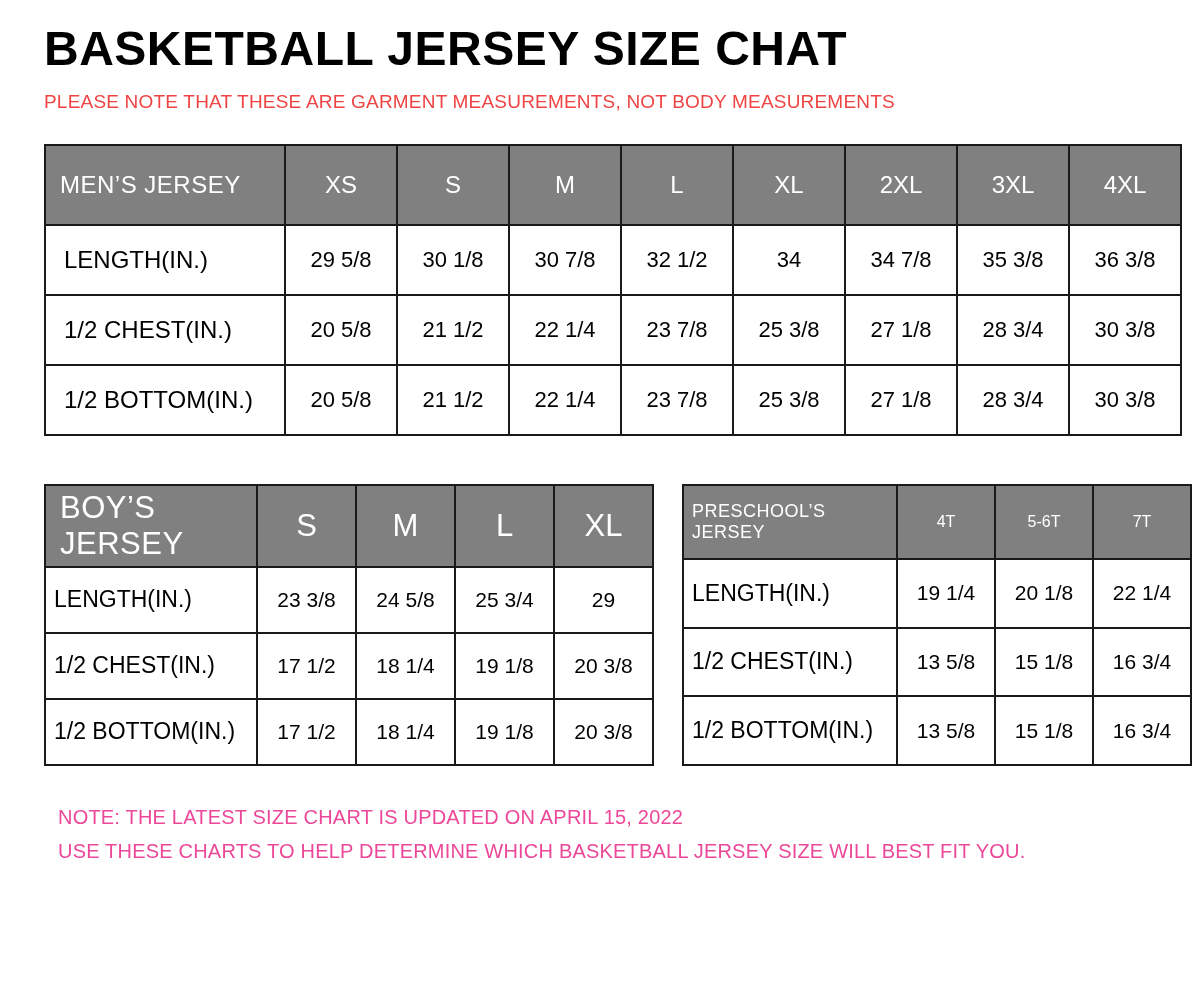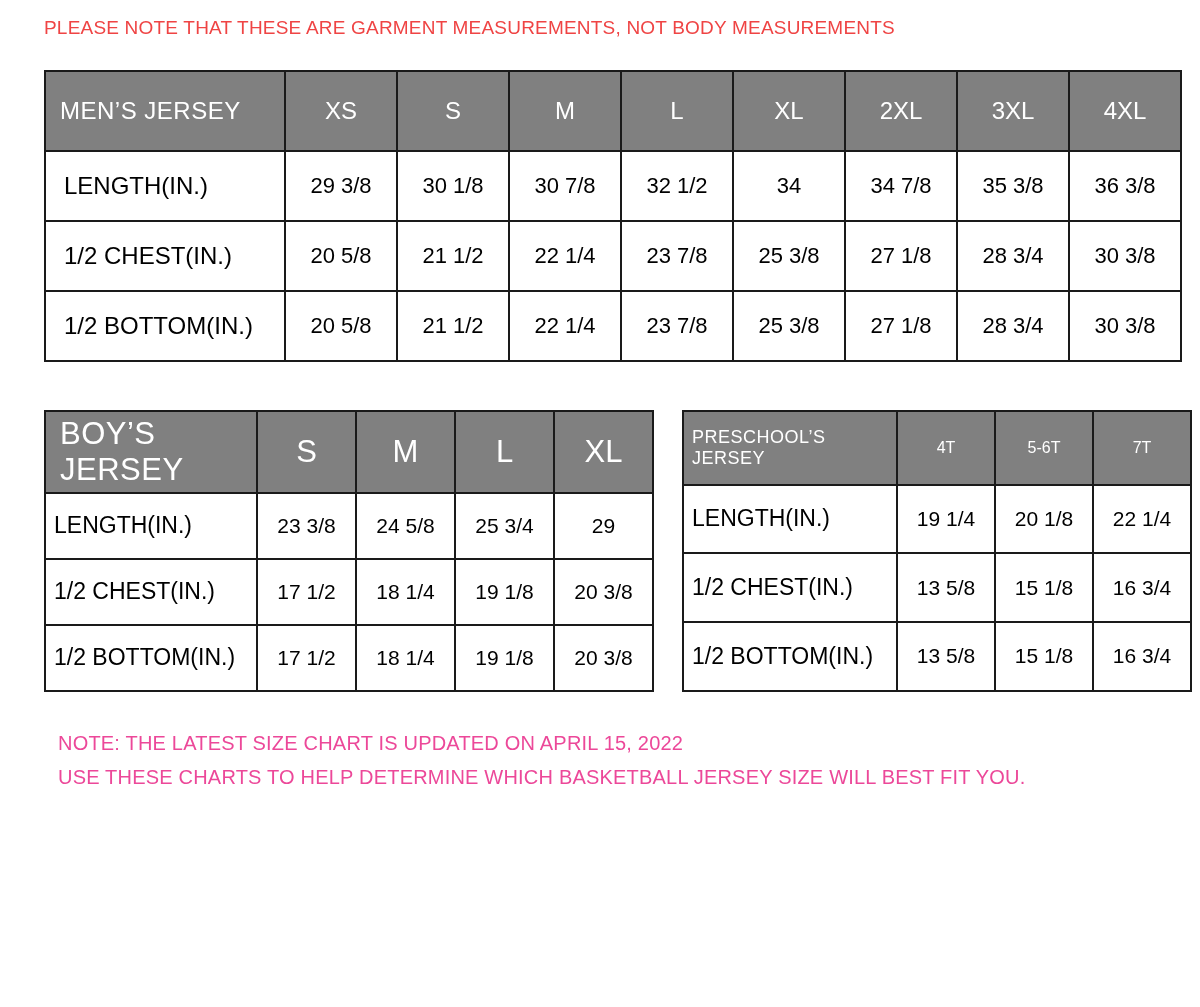--- a/index.html
+++ b/index.html
@@ -111,20 +111,21 @@
     margin: 34px 0 0 34px;
     letter-spacing: 0.2px;
   }
   .note-bottom div { white-space: nowrap; }
 </style>
 </head>
 <body>
 
 <div class="page">
 
+  <h1 class="title">BASKETBALL JERSEY SIZE CHAT</h1>
 
   <p class="note-top">PLEASE NOTE THAT THESE ARE GARMENT MEASUREMENTS, NOT BODY MEASUREMENTS</p>
 
   <table id="mens-table">
     <colgroup>
       <col class="c0">
         <col class="cx">
         <col class="cx">
         <col class="cx">
         <col class="cx">
@@ -142,21 +143,21 @@
         <th>L</th>
         <th>XL</th>
         <th>2XL</th>
         <th>3XL</th>
         <th>4XL</th>
       </tr>
     </thead>
     <tbody>
       <tr>
         <td class="rowlabel">LENGTH(IN.)</td>
-        <td>29  3/8</td>
+        <td>29  5/8</td>
         <td>30  1/8</td>
         <td>30  7/8</td>
         <td>32  1/2</td>
         <td>34</td>
         <td>34  7/8</td>
         <td>35  3/8</td>
         <td>36  3/8</td>
       </tr>
       <tr>
         <td class="rowlabel">1/2  CHEST(IN.)</td>

